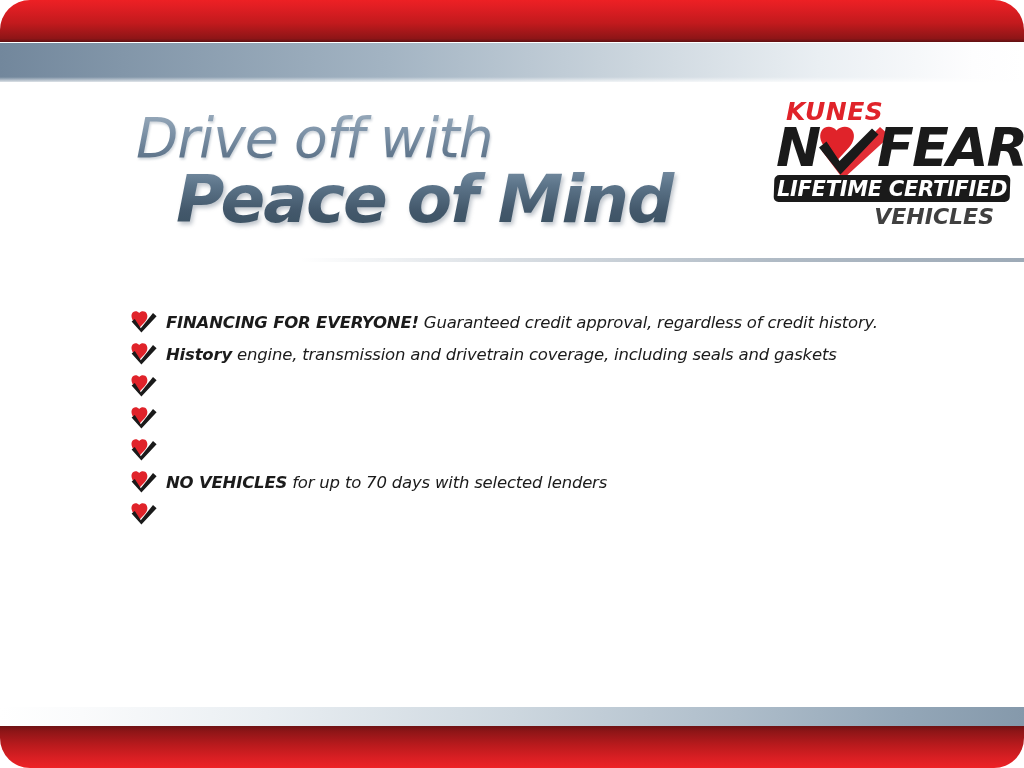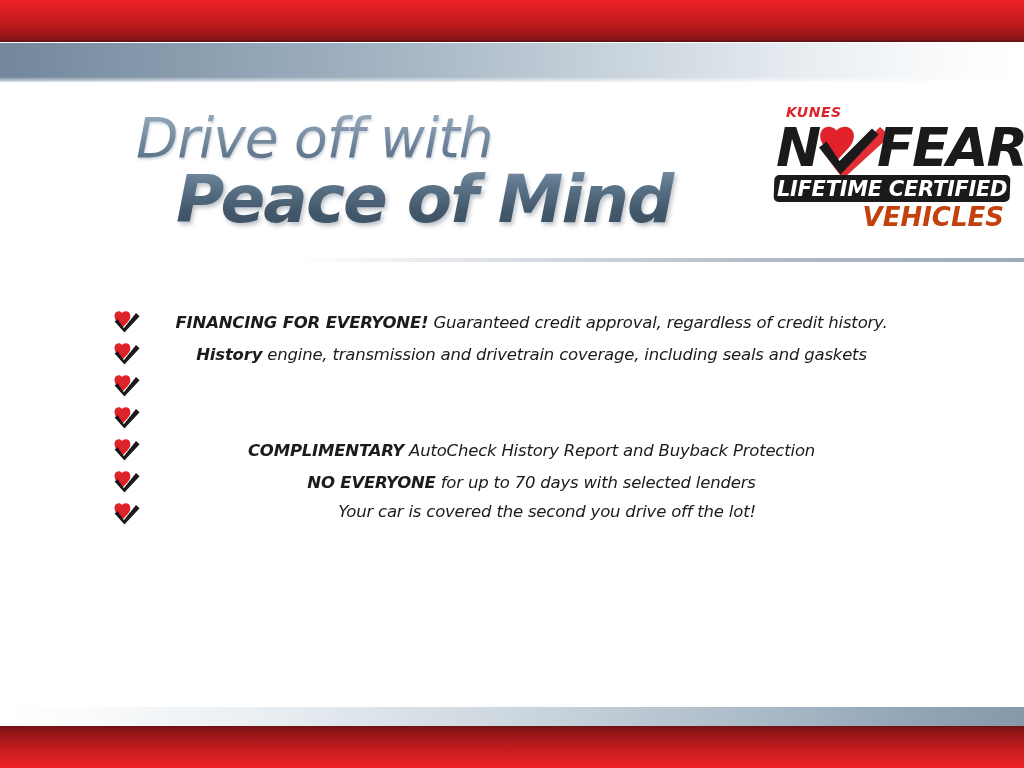--- a/index.html
+++ b/index.html
@@ -14,20 +14,21 @@
     overflow: hidden;
     font-family: "Liberation Sans", sans-serif;
     position: relative;
   }
 
   .page {
     position: absolute;
     inset: 0;
     background: #ffffff;
     overflow: hidden;
+    border-radius: 30px;
   }
 
   
   .band-red-top {
     position: absolute;
     left: 0; top: 0;
     width: 100%;
     height: 42px;
     background: linear-gradient(to bottom, #ed2024 0%, #e01e23 18%, #c21a1d 55%, #8d1517 92%, #5f1012 100%);
   }
@@ -125,21 +126,21 @@
     width: 238px;
     height: 140px;
   }
   .logo-kunes {
     position: absolute;
     left: 12px;
     top: 0px;
     font-family: "DejaVu Sans", sans-serif;
     font-weight: 700;
     font-style: italic;
-    font-size: 14px;
+    font-size: 25px;
     letter-spacing: 0.5px;
     color: #e0232a;
     line-height: 20px;
   }
   .logo-mainrow {
     position: absolute;
     left: 0px;
     top: 18px;
     height: 60px;
     width: 238px;
@@ -193,38 +194,37 @@
     font-weight: 700;
     font-style: italic;
     font-size: 21px;
     letter-spacing: -0.3px;
     color: #ffffff;
     transform: skewX(2deg);
     white-space: nowrap;
   }
   .logo-vehicles {
     position: absolute;
-    right: 8px;
+    right: 18px;
     top: 103px;
     font-family: "DejaVu Sans", sans-serif;
     font-weight: 700;
     font-style: italic;
-    font-size: 26px;
+    font-size: 22px;
     letter-spacing: 0px;
-    color: #c2410c;
+    color: #404040;
     line-height: 24px;
   }
 
   
   .bullets {
     position: absolute;
-    left: 114px;
+    left: 131px;
     top: 308px;
     width: 800px;
-    text-align: center;
   }
   .bullet-row {
     position: relative;
     min-height: 32px;
     padding-left: 35px;
     margin-bottom: 0px;
     height: 32px;
   }
   .bullet-row.tall {
     height: 56px;
@@ -351,42 +351,40 @@
       </span>
     </div>
 
     <div class="bullet-row">
       <span class="bullet-icon">
         <svg viewBox="0 0 26 22" width="26" height="22" xmlns="http://www.w3.org/2000/svg">
           <path d="M8.2 2.0 C6.0 -0.6 2.0 -0.3 0.8 3.0 C-0.3 6.2 1.5 9.4 4.0 11.9 L8.6 16.6 L13.4 11.6 C15.8 9.0 17.2 5.8 15.8 2.8 C14.4 -0.2 10.3 -0.4 8.2 2.0 Z" fill="#e0232a"></path>
           <path d="M3.8 8.0 L9.8 17.2 L22.0 2.0 L25.6 5.2 L10.4 21.6 L0.6 10.6 Z" fill="#1a1a1a"></path>
         </svg>
       </span>
-      <span class="bullet-text"><span class="b">COMPLIMENTARY</span><span> AutoCheck History Report and Buyback Protection</span></span>
-    </div>
-
-
-    <div class="bullet-row">
-      <span class="bullet-icon">
-        <svg viewBox="0 0 26 22" width="26" height="22" xmlns="http://www.w3.org/2000/svg">
-          <path d="M8.2 2.0 C6.0 -0.6 2.0 -0.3 0.8 3.0 C-0.3 6.2 1.5 9.4 4.0 11.9 L8.6 16.6 L13.4 11.6 C15.8 9.0 17.2 5.8 15.8 2.8 C14.4 -0.2 10.3 -0.4 8.2 2.0 Z" fill="#e0232a"></path>
-          <path d="M3.8 8.0 L9.8 17.2 L22.0 2.0 L25.6 5.2 L10.4 21.6 L0.6 10.6 Z" fill="#1a1a1a"></path>
-        </svg>
-      </span>
-      <span class="bullet-text"><span class="b">NO EVERYONE</span><span> for up to 70 days with selected lenders</span></span>
+    </div>
+
+
+    <div class="bullet-row">
+      <span class="bullet-icon">
+        <svg viewBox="0 0 26 22" width="26" height="22" xmlns="http://www.w3.org/2000/svg">
+          <path d="M8.2 2.0 C6.0 -0.6 2.0 -0.3 0.8 3.0 C-0.3 6.2 1.5 9.4 4.0 11.9 L8.6 16.6 L13.4 11.6 C15.8 9.0 17.2 5.8 15.8 2.8 C14.4 -0.2 10.3 -0.4 8.2 2.0 Z" fill="#e0232a"></path>
+          <path d="M3.8 8.0 L9.8 17.2 L22.0 2.0 L25.6 5.2 L10.4 21.6 L0.6 10.6 Z" fill="#1a1a1a"></path>
+        </svg>
+      </span>
+      <span class="bullet-text"><span class="b">NO VEHICLES</span><span> for up to 70 days with selected lenders</span></span>
     </div>
 
     <div class="bullet-row tall">
       <span class="bullet-icon">
         <svg viewBox="0 0 26 22" width="26" height="22" xmlns="http://www.w3.org/2000/svg">
           <path d="M8.2 2.0 C6.0 -0.6 2.0 -0.3 0.8 3.0 C-0.3 6.2 1.5 9.4 4.0 11.9 L8.6 16.6 L13.4 11.6 C15.8 9.0 17.2 5.8 15.8 2.8 C14.4 -0.2 10.3 -0.4 8.2 2.0 Z" fill="#e0232a"></path>
           <path d="M3.8 8.0 L9.8 17.2 L22.0 2.0 L25.6 5.2 L10.4 21.6 L0.6 10.6 Z" fill="#1a1a1a"></path>
         </svg>
       </span>
-      <div class="bullet-sub">Your car is covered the second you drive off the lot!</div>
     </div>
 
   </div>
 
   <div class="band-gray-bottom"></div>
   <div class="band-red-bottom"></div>
 
 </div>
 
 </body></html>

